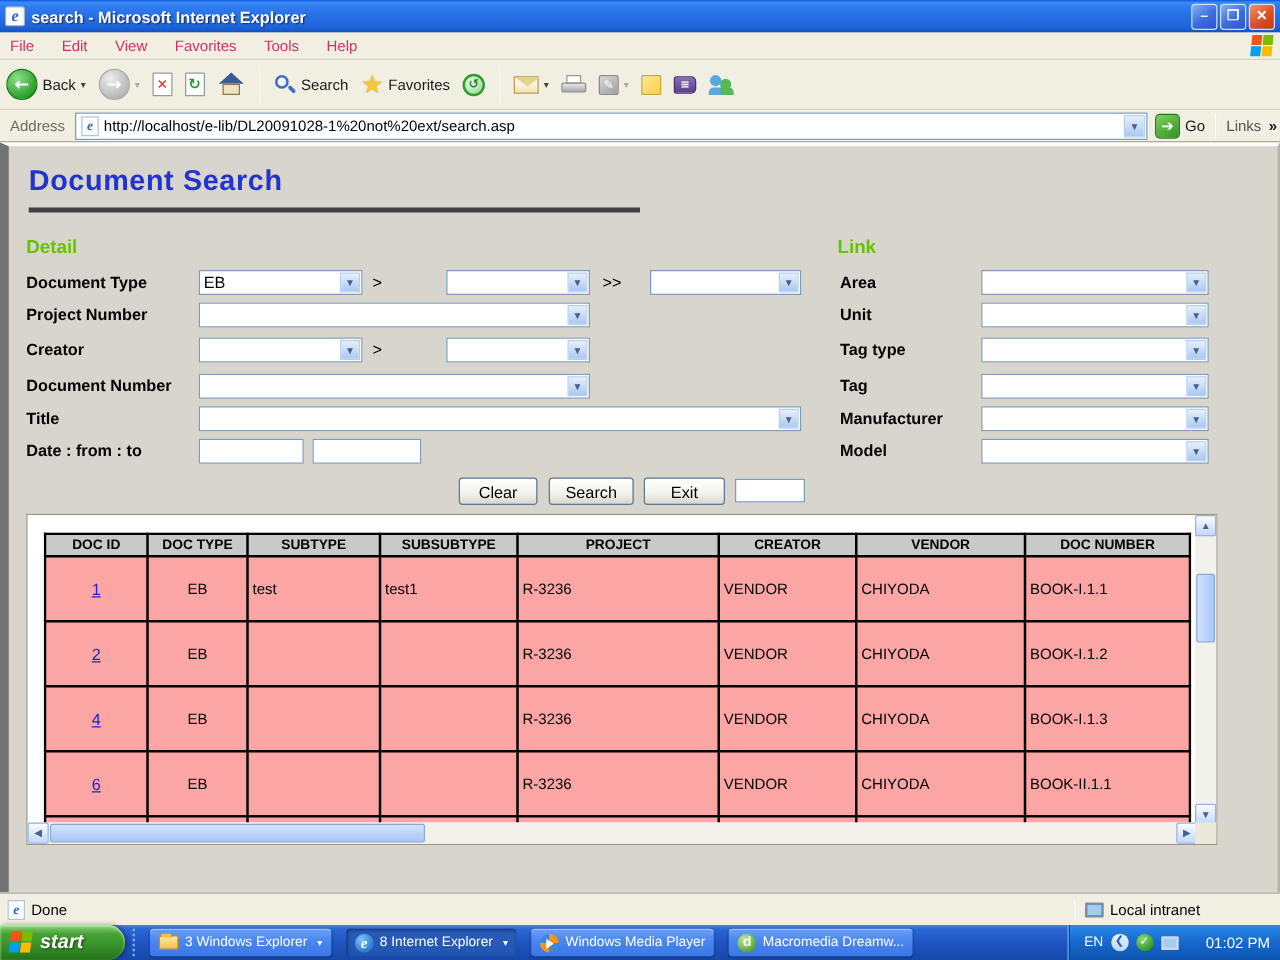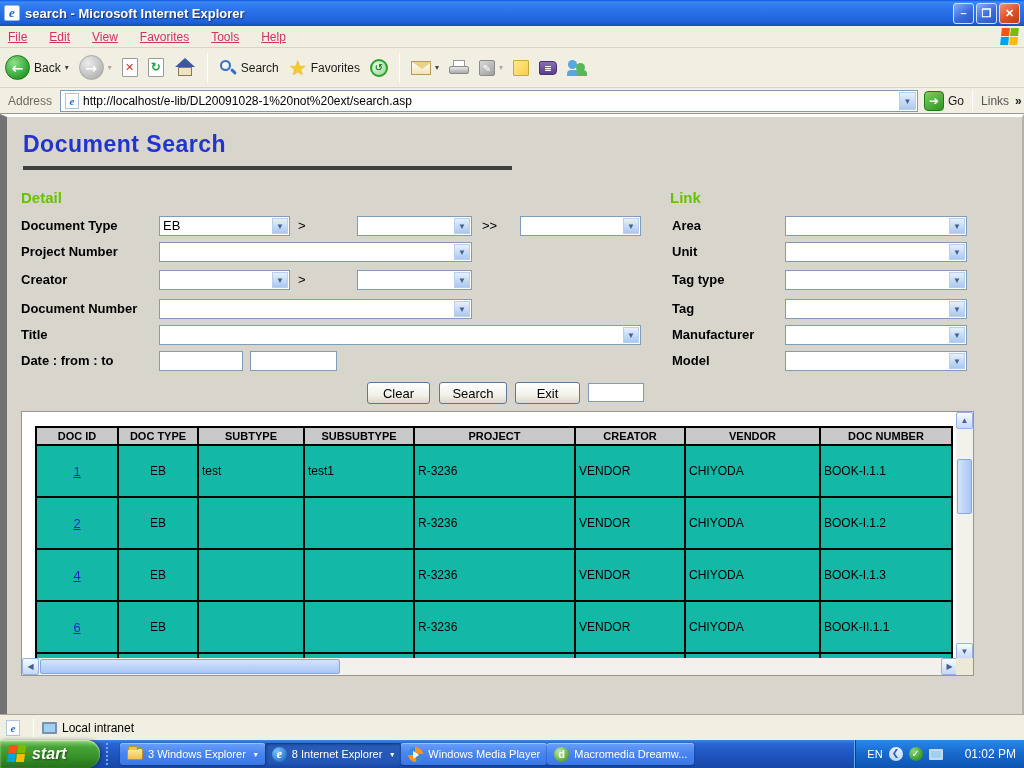--- a/index.html
+++ b/index.html
@@ -14,21 +14,21 @@
     color:#2a66c8; font:bold italic 13px/14px "Liberation Serif",serif; text-align:center; margin-right:5px; border-radius:2px; }
   .titlebar .title { color:#fff; font:bold 13px "Liberation Sans",sans-serif; text-shadow:1px 1px 1px #1b2f6e; flex:1; }
   .winbtn { width:21px; height:21px; border:1px solid #cfe0f8; border-radius:3px; margin-left:2px;
     background:linear-gradient(145deg,#87aef5 0%,#3a6ce0 55%,#2a57c8 100%);
     color:#fff; font:bold 11px/19px "Liberation Sans",sans-serif; text-align:center; }
   .winbtn.close { background:linear-gradient(145deg,#f0936f 0%,#dd4f26 55%,#c03a12 100%); }
 
   
   .menubar { position:absolute; left:0; top:26px; width:1024px; height:22px; background:#f1eee2;
     border-bottom:1px solid #d8d4c4; display:flex; align-items:center; padding-left:8px; }
-  .menubar .mitem { color:#cf3366; font-size:12px; margin-right:22px;text-decoration:underline; }
+  .menubar .mitem { color:#cf3366; font-size:12px; margin-right:22px; }
   .menubar .winflag { position:absolute; right:6px; top:2px; width:17px; height:17px; display:grid;
     grid-template-columns:8px 8px; grid-template-rows:8px 8px; gap:1px; transform:skewX(-6deg); }
   .winflag i { display:block; }
   .winflag i:nth-child(1){background:#f65314;} .winflag i:nth-child(2){background:#7cbb00;}
   .winflag i:nth-child(3){background:#00a1f1;} .winflag i:nth-child(4){background:#ffbb00;}
 
   
   .toolbar { position:absolute; left:0; top:48px; width:1024px; height:40px; background:#f1eee2;
     border-bottom:1px solid #d8d4c4; display:flex; align-items:center; }
   .tsep { width:1px; height:30px; background:#c9c5b6; border-right:1px solid #fff; margin:0 6px; }
@@ -106,21 +106,21 @@
     color:#44618f; font-size:8px; text-align:center; line-height:16px; }
   .tinput { position:absolute; height:20px; background:#fff; border:1px solid #7f9db9; font-size:13px; padding:0 3px; }
   .xpbtn { position:absolute; height:22px; border:1px solid #5a7a9a; border-radius:3px;
     background:linear-gradient(180deg,#ffffff 0%,#f2f1ea 60%,#dcd6c8 100%);
     font:13px "Liberation Sans",sans-serif; color:#000; }
 
   
   .results { position:absolute; left:14px; top:294px; width:953px; height:265px; background:#fff;
     border:1px solid #9a968a; }
   .tablewrap { position:absolute; left:13px; top:14px; width:918px; bottom:17px; overflow:hidden; }
-  table.res { border-collapse:collapse; table-layout:fixed; width:916px; background:#14b8a6; }
+  table.res { border-collapse:collapse; table-layout:fixed; width:916px; background:#fca5a5; }
   table.res th, table.res td { border:2px solid #000; }
   table.res th { background:#c9c9c9; font:bold 11px "Liberation Sans",sans-serif; height:18px; text-align:center; }
   table.res td { height:52px; font:12px "Liberation Sans",sans-serif; padding:0 3px; text-align:left; }
   table.res td:nth-child(1), table.res td:nth-child(2) { text-align:center; }
   table.res th:nth-child(1){width:82px;} table.res th:nth-child(2){width:80px;}
   table.res th:nth-child(3){width:106px;} table.res th:nth-child(4){width:110px;}
   table.res th:nth-child(5){width:161px;} table.res th:nth-child(6){width:110px;}
   table.res th:nth-child(7){width:135px;} table.res th:nth-child(8){width:132px;}
   table.res a { color:#2222cc; text-decoration:underline; font-size:13px; }
 
@@ -147,21 +147,21 @@
   .taskbar { position:absolute; left:0; top:740px; width:1024px; height:28px;
     background:linear-gradient(180deg,#4584e0 0%,#2a66d4 12%,#1f55c0 50%,#1747a8 100%); display:flex; align-items:center; }
   .startbtn { width:100px; height:28px; border-radius:0 14px 14px 0; display:flex; align-items:center; gap:6px; padding-left:8px;
     background:linear-gradient(180deg,#8fd67e 0%,#48a337 25%,#37912a 60%,#247119 100%);
     box-shadow:inset 0 1px 2px #c8f0b8, 2px 0 4px rgba(0,0,0,.35); }
   .startbtn .flag { width:18px; height:18px; display:grid; grid-template-columns:8px 8px; grid-template-rows:8px 8px; gap:1px; transform:skewX(-8deg); }
   .startbtn .flag i:nth-child(1){background:#f65314;} .startbtn .flag i:nth-child(2){background:#7cbb00;}
   .startbtn .flag i:nth-child(3){background:#00a1f1;} .startbtn .flag i:nth-child(4){background:#ffbb00;}
   .startbtn .stext { color:#fff; font:bold italic 16px "Liberation Sans",sans-serif; text-shadow:1px 1px 2px #1c4a12; }
   .qsep { width:8px; height:22px; margin:0 6px; border-left:2px dotted #7aa6ee; }
-  .taskbtn { height:22px; border-radius:3px; display:flex; align-items:center; gap:5px; padding:0 7px;
+  .taskbtn { height:22px; margin-right:12px; border-radius:3px; display:flex; align-items:center; gap:5px; padding:0 7px;
     background:linear-gradient(180deg,#6aa0f8 0%,#4a86f0 45%,#3a76e6 100%); box-shadow:inset 0 1px 0 #9cc0fb, 0 1px 2px #123a80;
     color:#fff; font-size:11px; white-space:nowrap; }
   .taskbtn.active { background:linear-gradient(180deg,#2a5cb8 0%,#2256b4 100%); box-shadow:inset 1px 1px 3px #11336e; }
   .taskbtn .tdd { font-size:8px; margin-left:3px; }
   .folder { width:16px; height:12px; background:linear-gradient(180deg,#ffe9a0,#f0c14b); border:1px solid #b8902e; border-radius:1px 2px 2px 1px; position:relative; }
   .folder::before { content:""; position:absolute; left:0; top:-3px; width:8px; height:3px; background:#f0c14b; border:1px solid #b8902e; border-bottom:none; border-radius:2px 2px 0 0; }
   .ie-e { width:15px; height:15px; border-radius:50%; color:#fff; font:bold italic 12px/14px "Liberation Serif",serif; text-align:center;
     background:radial-gradient(circle at 35% 30%,#7fc4f8,#2a7ad0 70%); }
   .wmp { width:15px; height:15px; border-radius:50%; background:conic-gradient(#f59322 0 25%,#3a8ad8 25% 50%,#f59322 50% 75%,#3a8ad8 75%); position:relative; }
   .wmp::after { content:""; position:absolute; left:5px; top:4px; border-left:6px solid #fff; border-top:4px solid transparent; border-bottom:4px solid transparent; }
@@ -460,20 +460,21 @@
       <span class="sbtn" style="left:0; top:0">◀</span>
       <span class="thumb thumbh" style="left:18px; top:1px; width:300px; height:15px"></span>
       <span class="sbtn" style="right:0; top:0">▶</span>
     </div>
     <div class="corner"></div>
   </div>
 </div>
 
 <div class="statusbar">
   <span class="pageicon">e</span>
+  <span class="stext">Done</span>
   <span class="ssep"></span>
   <span class="zone">
     <span class="moni"></span>
     <span class="ztext">Local intranet</span>
   </span>
 </div>
 
 <div class="taskbar">
   <div class="startbtn">
     <span class="flag">

